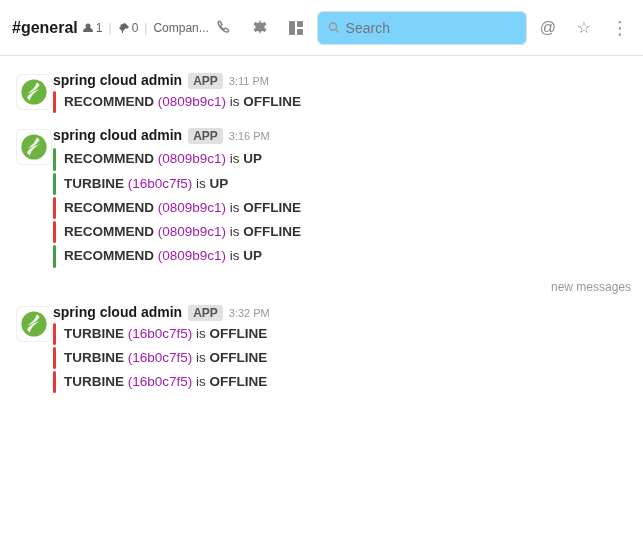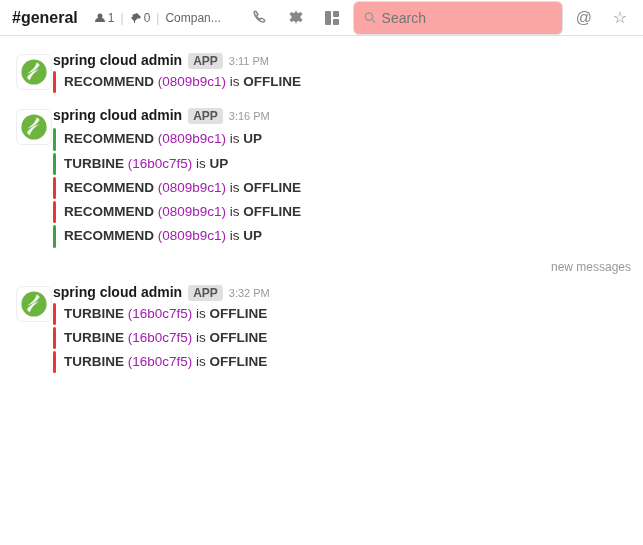--- a/index.html
+++ b/index.html
@@ -10,23 +10,23 @@
       width: 643px;
       height: 545px;
       overflow: hidden;
     }
 
     
     .header {
       display: flex;
       align-items: center;
       padding: 0 12px;
-      height: 36px;
+      height: 56px;
       border-bottom: 1px solid #e0e0e0;
-      gap: 12px;
+      gap: 0;
     }
     .channel-title {
       font-size: 16px;
       font-weight: 700;
       color: #1a1a1a;
       margin-right: 4px;
     }
     .header-meta {
       display: flex;
       align-items: center;
@@ -59,21 +59,21 @@
       cursor: pointer;
       color: #666;
       font-size: 16px;
       border: none;
       background: transparent;
     }
 
     .search-bar {
       display: flex;
       align-items: center;
-      background: #fca5a5;
+      background: #7dd3fc;
       border: 1px solid #e0e0e0;
       border-radius: 6px;
       padding: 0 10px;
       height: 34px;
       width: 210px;
       gap: 6px;
     }
     .search-bar input {
       border: none;
       background: transparent;

